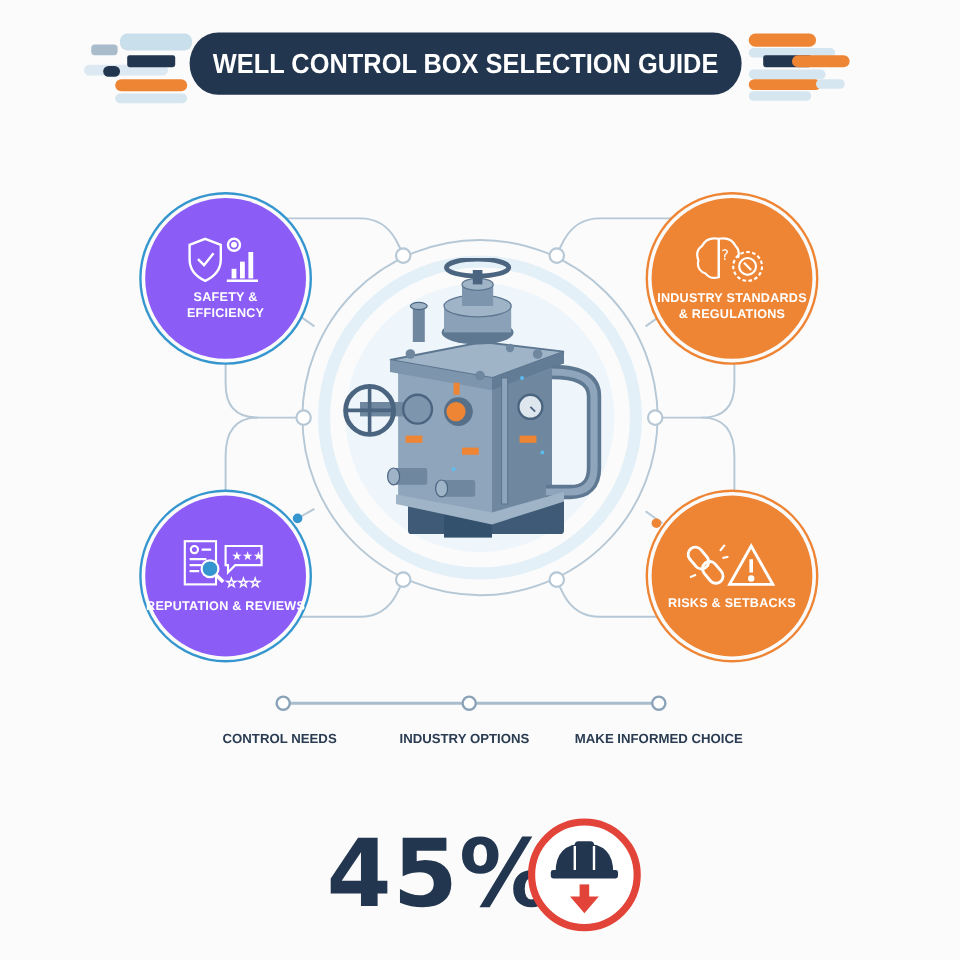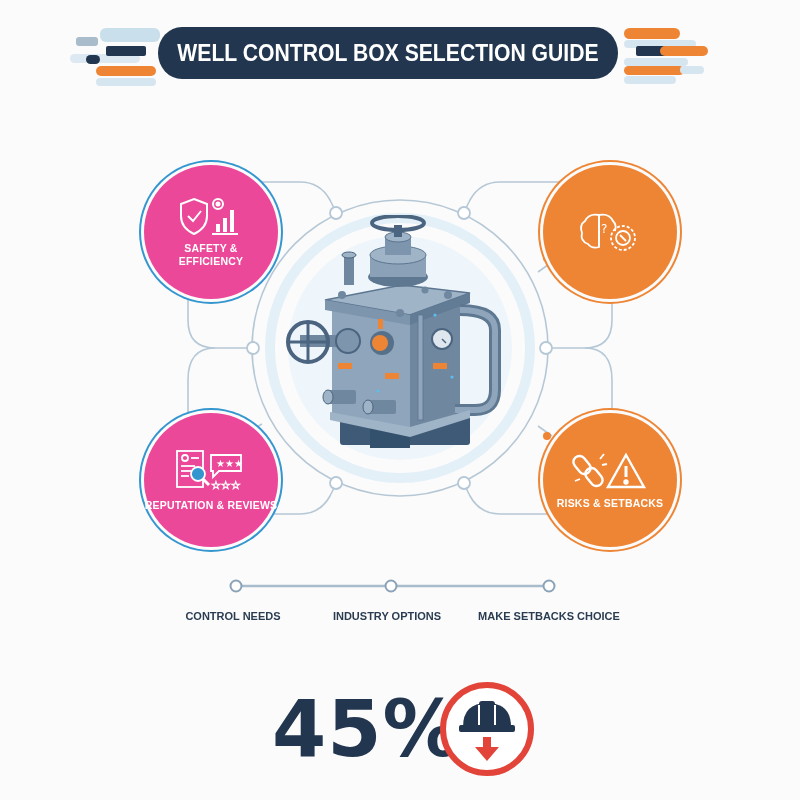--- a/index.html
+++ b/index.html
@@ -26,21 +26,21 @@
 
   
   svg.lines { position: absolute; left: 0; top: 0; }
 
   
   .cat {
     position: absolute; width: 134px; height: 134px; border-radius: 50%;
     display: flex; flex-direction: column; align-items: center; justify-content: center;
     color: #fff; text-align: center;
   }
-  .cat.blue { background: #ec4899; box-shadow: 0 0 0 3px #fbfbfb, 0 0 0 5px #3596cf; margin-left: 23px; }
+  .cat.blue { background: #8b5cf6; box-shadow: 0 0 0 3px #fbfbfb, 0 0 0 5px #3596cf; }
   .cat.orange { background: #ee8535; box-shadow: 0 0 0 3px #fbfbfb, 0 0 0 5px #ee8535; }
   .cat-label {
     font-family: "Liberation Sans", sans-serif;
     font-weight: bold; font-size: 10.5px; line-height: 13px;
     white-space: pre-line; letter-spacing: 0.2px;
     margin-top: 6px;
   }
   .cat-icon svg { display: block; }
 
   
@@ -210,20 +210,22 @@
     <svg width="66" height="42" viewBox="0 0 66 42" fill="none" stroke="#fff" stroke-width="1.8">
       <path d="M22 4 Q12 2 8 10 Q2 14 5 22 Q3 30 11 33 Q15 38 22 36 Z"></path>
       <path d="M22 4 Q32 2 36 10 Q40 14 38 20"></path>
       <line x1="22" y1="4" x2="22" y2="36"></line>
       <text x="24" y="22" fill="#fff" stroke="none" font-size="12" font-family="DejaVu Sans, sans-serif">?</text>
       <circle cx="46" cy="27" r="12" stroke-dasharray="3 2"></circle>
       <circle cx="46" cy="27" r="7"></circle>
       <path d="M43 24 L49 30"></path>
     </svg>
   </div>
+  <div class="cat-label">INDUSTRY STANDARDS
+&amp; REGULATIONS</div>
 </div>
 
 <div class="cat blue" style="left:121px;top:413px;">
   <div class="cat-icon">
     <svg width="76" height="44" viewBox="0 0 76 44" fill="none" stroke="#fff" stroke-width="1.8">
       <rect x="4" y="2" width="26" height="36"></rect>
       <circle cx="12" cy="9" r="3"></circle>
       <line x1="18" y1="9" x2="26" y2="9"></line>
       <line x1="8" y1="17" x2="22" y2="17"></line>
       <line x1="8" y1="22" x2="18" y2="22"></line>
@@ -255,21 +257,21 @@
 </div>
 
 <svg class="lines" width="800" height="800" style="pointer-events:none;">
   <line x1="236" y1="586" x2="549" y2="586" stroke="#a9bccb" stroke-width="2.5"></line>
   <circle cx="236" cy="586" r="5.5" fill="#fff" stroke="#8aa3b8" stroke-width="2"></circle>
   <circle cx="391" cy="586" r="5.5" fill="#fff" stroke="#8aa3b8" stroke-width="2"></circle>
   <circle cx="549" cy="586" r="5.5" fill="#fff" stroke="#8aa3b8" stroke-width="2"></circle>
 </svg>
 <div class="step-label" style="left:233px;">CONTROL NEEDS</div>
 <div class="step-label" style="left:387px;">INDUSTRY OPTIONS</div>
-<div class="step-label" style="left:549px;">MAKE SETBACKS CHOICE</div>
+<div class="step-label" style="left:549px;">MAKE INFORMED CHOICE</div>
 
 <div class="stat">45%</div>
 <div class="abs" style="left:437px;top:679px;width:100px;height:100px;">
   <svg width="100" height="100" viewBox="0 0 100 100">
     <circle cx="50" cy="50" r="44" fill="#fff" stroke="#e2443a" stroke-width="6"></circle>
     <path d="M26 48 Q26 24 50 24 Q74 24 74 48 Z" fill="#22364f"></path>
     <rect x="22" y="46" width="56" height="7" rx="2" fill="#22364f"></rect>
     <rect x="42" y="22" width="16" height="10" rx="3" fill="#22364f"></rect>
     <line x1="42" y1="26" x2="42" y2="46" stroke="#fff" stroke-width="2"></line>
     <line x1="58" y1="26" x2="58" y2="46" stroke="#fff" stroke-width="2"></line>

